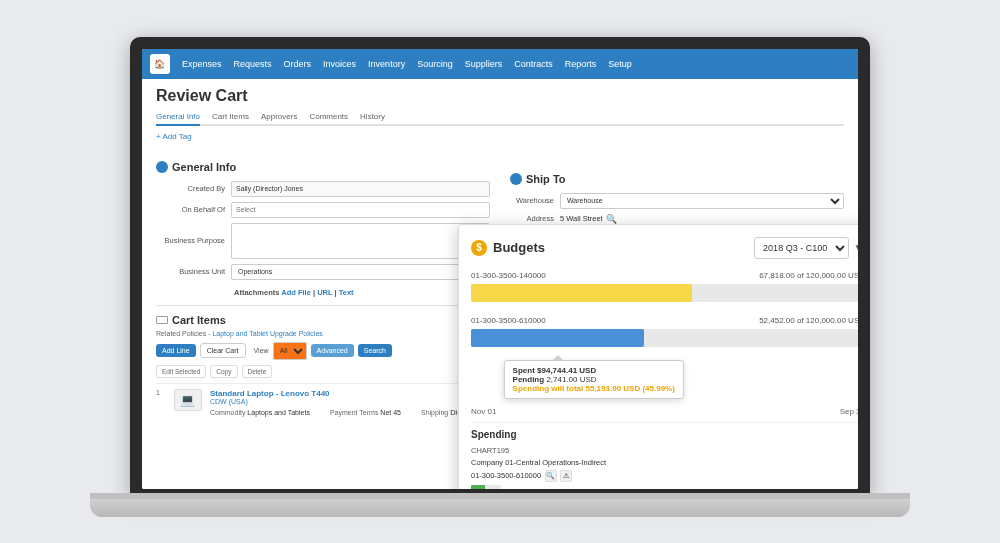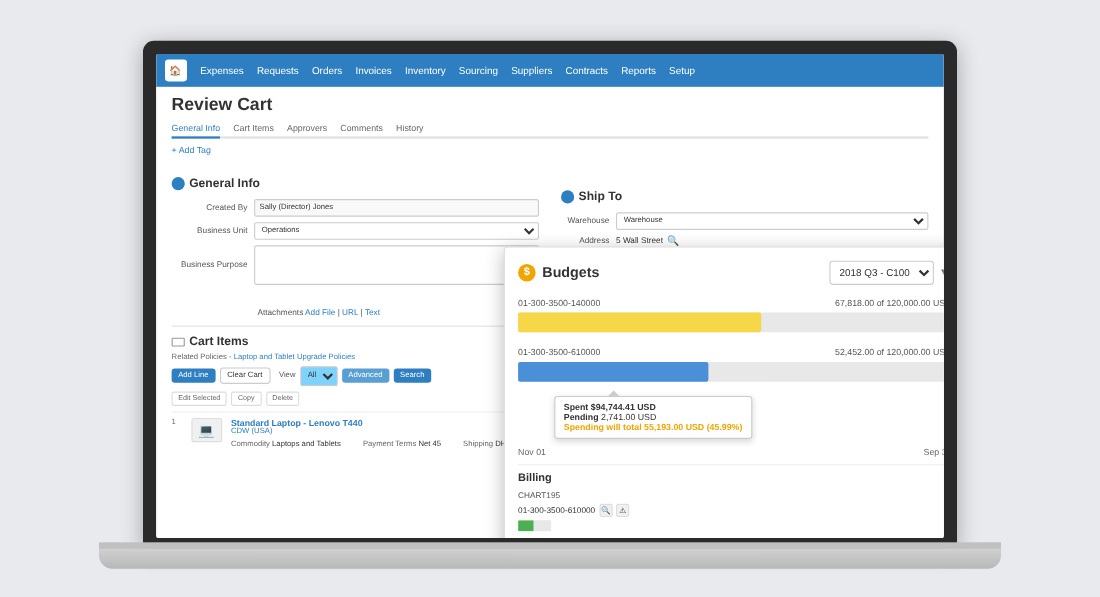--- a/index.html
+++ b/index.html
@@ -207,21 +207,22 @@
     .col-right { flex: 1; margin-top: 12px; }
     .address-value {
       font-size: 7.5px;
       color: #333;
     }
 
     
     .attachments-row {
       font-size: 7.5px;
       color: #555;
-      margin-top: 20px;
+      margin-top: 8px;
+      font-weight: bold;
     }
     .attachments-row a {
       color: #2e7fc1;
       text-decoration: none;
     }
 
     
     .section-divider {
       border: none;
       border-top: 1px solid #e0e0e0;
@@ -282,21 +283,21 @@
       font-size: 7px;
       color: #555;
       margin-left: 4px;
     }
     .toolbar-select {
       height: 18px;
       border: 1px solid #ccc;
       border-radius: 2px;
       font-size: 7px;
       padding: 0 2px;
-      background: #7dd3fc;
+      background: #f97316;
       color: #333;
       text-align: center;
     }
     .btn-advanced {
       background: #5a9fd4;
       color: #fff;
       border: none;
       border-radius: 3px;
       font-size: 7px;
       padding: 3px 6px;
@@ -636,28 +637,32 @@
             <div class="section-title">
               <span class="section-icon"></span>
               <span>General Info</span>
             </div>
 
             <div class="form-row">
               <span class="form-label">Created By</span>
               <span class="form-input" style="display:flex;align-items:center;background:#f9f9f9;">Sally (Director) Jones</span>
             </div>
             <div class="form-row">
+              <span class="form-label">On Behalf Of</span>
+              <input class="form-input" type="text" placeholder="Select" style="">
+            </div>
+            <div class="form-row">
+              <span class="form-label">Business Purpose</span>
+              <textarea class="form-textarea" style=""></textarea>
+            </div>
+            <div class="form-row">
               <span class="form-label">Business Unit</span>
               <select class="form-select">
                 <option>Operations</option>
               </select>
-            </div>
-            <div class="form-row">
-              <span class="form-label">Business Purpose</span>
-              <textarea class="form-textarea" style=""></textarea>
             </div>
             <div class="attachments-row">
               <span style="margin-left:78px;">Attachments</span>
               <a href="#">Add File</a> |
               <a href="#">URL</a> |
               <a href="#">Text</a>
             </div>
           </div>
 
           <div class="col-right">
@@ -791,22 +796,25 @@
               </div>
             </div>
           </div>
 
           <div class="budget-footer" style="margin-top:60px;">
             <span>Nov 01</span>
             <span>Sep 30</span>
           </div>
 
           <div style="border-top:1px solid #eee;margin-top:6px;padding-top:6px;">
-            <div class="billing-title">Billing</div>
+            <div class="billing-title">Spending</div>
             <div class="billing-code">CHART195</div>
+            <div class="billing-row">
+              <span class="billing-value">Company 01-Central Operations-Indirect</span>
+            </div>
             <div class="billing-row">
               <span class="billing-value">01-300-3500-610000</span>
               <div class="billing-icons">
                 <div class="billing-icon-btn">🔍</div>
                 <div class="billing-icon-btn">⚠</div>
               </div>
             </div>
             <div class="billing-bar-container">
               <div class="billing-mini-bar">
                 <div class="billing-mini-bar-fill"></div>

